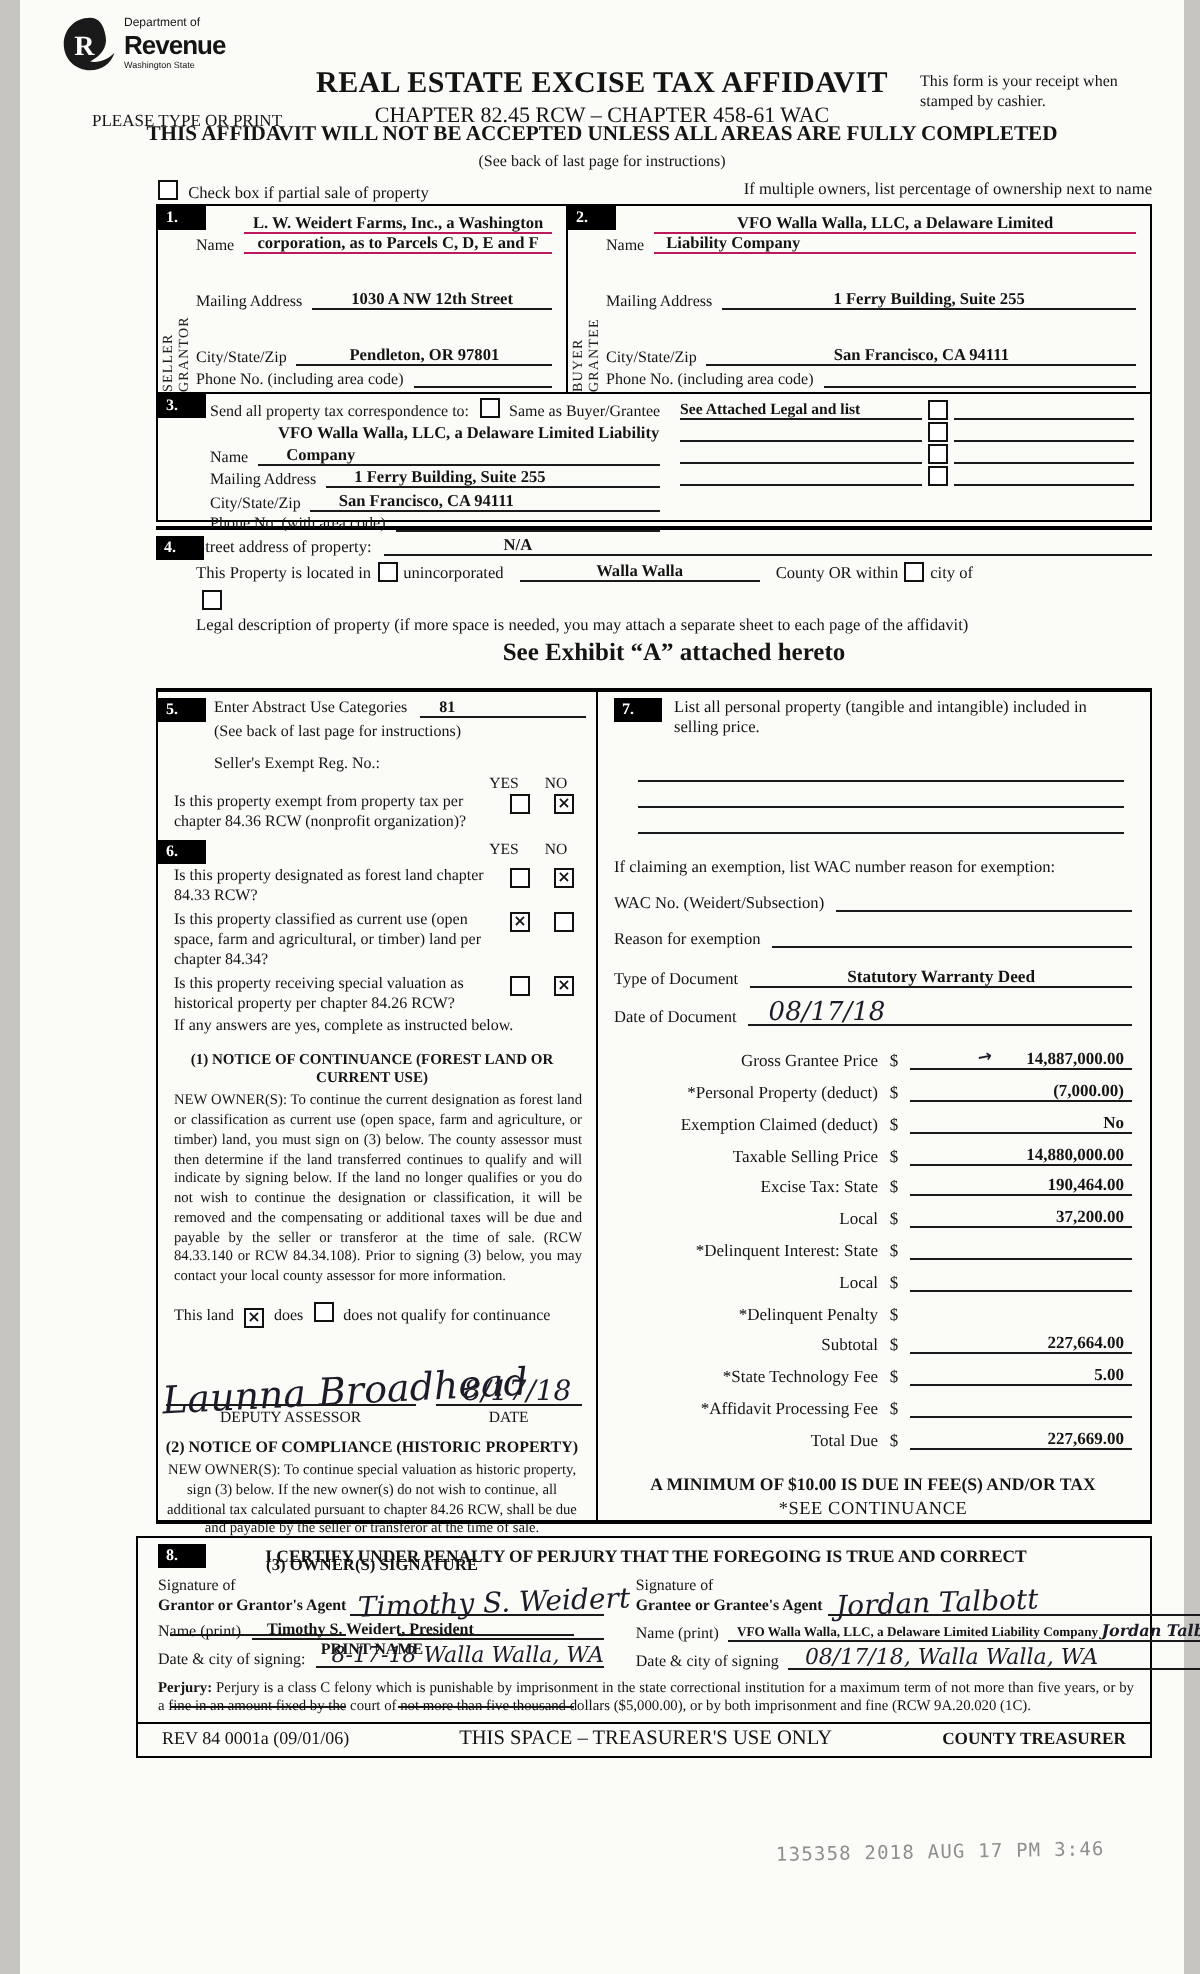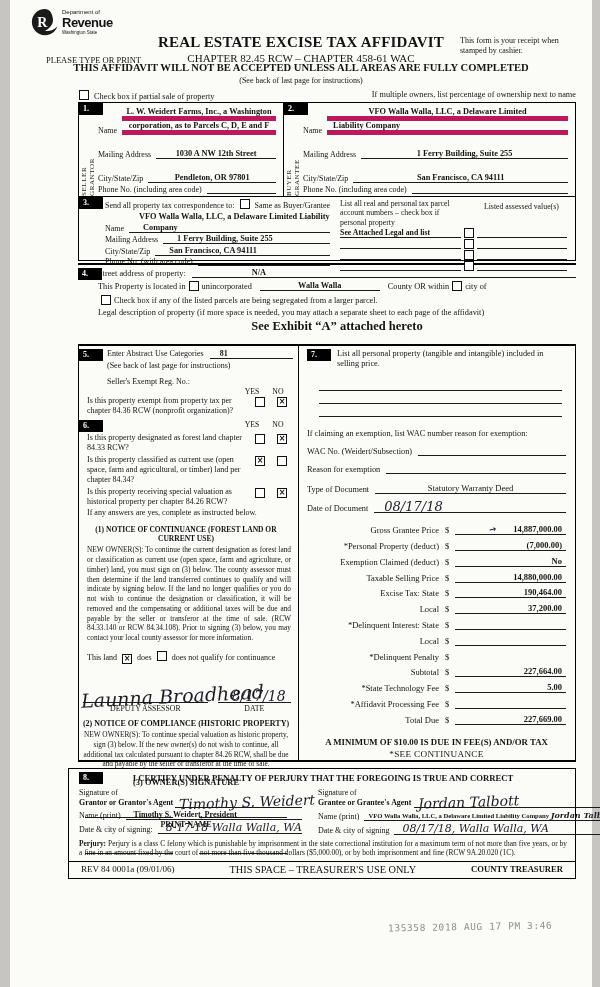--- a/index.html
+++ b/index.html
@@ -42,21 +42,21 @@
   .pbox.b1{width:206px;}
   .pbox.b2{flex:1;border-left:none;}
   .pbox .tab{position:absolute;left:0;top:0;}
   .side{width:18px;padding-top:18px;display:flex;justify-content:center;}
   .side span{writing-mode:vertical-rl;transform:rotate(180deg);font-size:7px;letter-spacing:0.6px;color:#222;}
   .pflds{flex:1;padding:4px 7px 2px 1px;display:flex;flex-direction:column;font-size:8px;}
   .fr{display:flex;align-items:flex-end;}
   .fr .lbl{white-space:nowrap;}
   .fr .val{flex:1;margin-left:5px;font-weight:bold;font-size:8.3px;text-align:center;}
   .nmblk{flex:1;margin-left:5px;}
-  .nm{font-weight:bold;font-size:8.3px;text-align:center;border-bottom:5px solid #be185d;}
+  .nm{font-weight:bold;font-size:8.3px;text-align:center;border-bottom:1px solid #be185d;}
   .sp{flex:1;}
 
   
   .s3box{border:1px solid #000;border-top:none;margin-left:68px;margin-right:16px;position:relative;
          display:flex;height:64px;box-sizing:border-box;padding-top:1px;}
   .s3box .tab{position:absolute;left:0;top:0;}
   .s3l{flex:1;padding:1px 6px 0 26px;font-size:8px;}
   .s3l .fr{margin-top:1.5px;}
   .s3hdr{white-space:nowrap;}
   .s3nametop{font-weight:bold;font-size:8.3px;margin:2px 0 0 34px;}
@@ -104,21 +104,21 @@
   .dlbls .a{flex:1.7;}
   .dlbls .b{flex:1;}
   .osl{display:flex;gap:26px;margin-top:20px;padding:0 6px;}
   .osl span{flex:1;border-bottom:1px solid #1a1a1a;height:10px;}
   .printname{text-align:center;font-weight:bold;font-size:8px;margin-top:2px;}
 
   .ul3{border-bottom:1px solid #1a1a1a;height:12px;margin:0 4px 0 12px;}
   .r7row{display:flex;align-items:flex-end;margin-top:9px;}
   .r7row .lbl{white-space:nowrap;}
   .r7row .fv{flex:1;margin-left:6px;}
-  .doctype{font-weight:normal;text-align:center;font-size:8.6px;}
+  .doctype{font-weight:bold;text-align:center;font-size:8.6px;}
   .docdate{font-size:13px;text-align:left;padding-left:10px;line-height:0.9;}
   .fees{margin-top:6px;}
   .feerow{display:flex;align-items:flex-end;height:15.8px;}
   .feelab{width:132px;text-align:right;font-size:8.5px;white-space:nowrap;}
   .dollar{width:16px;text-align:center;font-size:8.5px;}
   .feeval{flex:1;border-bottom:1px solid #1a1a1a;text-align:right;font-weight:bold;font-size:8.5px;padding-right:4px;}
   .arrow{float:left;margin-left:34px;font-family:"DejaVu Sans",sans-serif;font-style:normal;font-weight:bold;
          transform:rotate(-12deg);display:inline-block;}
   .minnote{text-align:center;font-weight:bold;font-size:8.8px;margin-top:12px;}
   .seeinstr{text-align:center;font-size:9.2px;letter-spacing:0.3px;margin-top:2px;}
@@ -268,24 +268,20 @@
       <div class="fr">
         <span class="lbl">City/State/Zip</span>
         <span class="val fv" style="text-align:left;padding-left:14px;">San Francisco, CA 94111</span>
       </div>
       <div class="fr">
         <span class="lbl">Phone No. (with area code)</span>
         <span class="val fv"></span>
       </div>
     </div>
     <div class="s3r">
-      <div class="s3rhdr">
-        <span class="a">List all real and personal tax parcel account numbers – check box if personal property</span>
-        <span class="b">Listed assessed value(s)</span>
-      </div>
       <div class="prow">
         <span class="pl">See Attached Legal and list</span>
         <span class="cb"></span>
         <span class="vr"></span>
       </div>
       <div class="prow">
         <span class="pl"></span>
         <span class="cb"></span>
         <span class="vr"></span>
       </div>
@@ -314,21 +310,20 @@
       <span>This Property is located in</span>
       <span class="cb"></span>
       <span>unincorporated</span>
       <span class="fv" style="width:120px;margin:0 8px;text-align:center;">Walla Walla</span>
       <span>County OR  within</span>
       <span class="cb"></span>
       <span>city of</span>
     </div>
     <div class="s4row" style="margin-top:4px;">
       <span class="cb"></span>
-      <span>Check box if any of the listed parcels are being segregated from a larger parcel.</span>
     </div>
     <div class="s4row" style="margin-top:3px;">
       <span>Legal description of property (if more space is needed, you may attach a separate sheet to each page of the affidavit)</span>
     </div>
     <div class="exhibit">See Exhibit “A” attached hereto</div>
   </div>
 
   <div class="cols mc">
 
     <div class="lcol">

